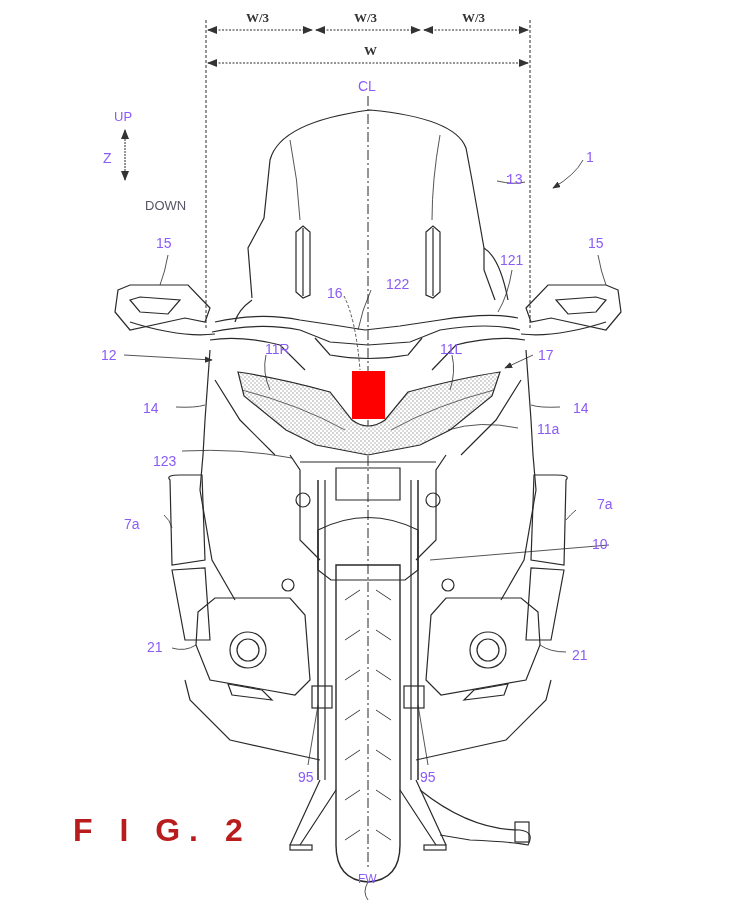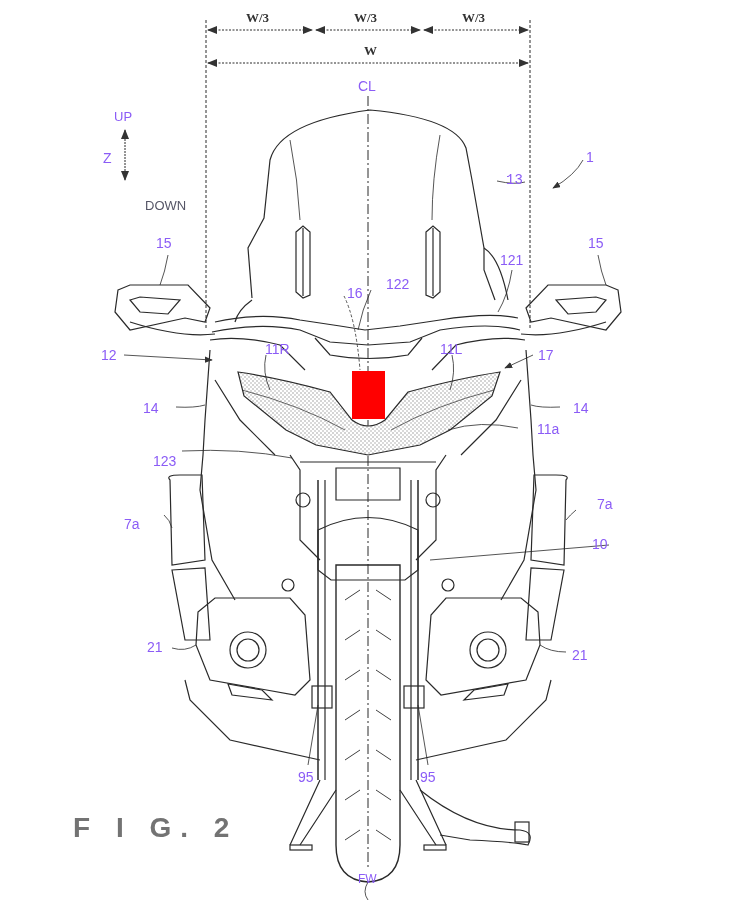--- a/index.html
+++ b/index.html
@@ -1,20 +1,20 @@
 <!DOCTYPE html>
 <html><head>
 <meta charset="utf-8">
 <style>
   html, body { margin:0; padding:0; background:#ffffff; }
   body { width:740px; height:901px; position:relative; overflow:hidden; font-family:"Liberation Sans", sans-serif; }
   #fig { position:absolute; left:0; top:0; width:740px; height:901px; }
   .lbl { position:absolute; font-family:"Liberation Sans", sans-serif; font-size:14px; color:#8b5cf6; line-height:1; white-space:nowrap; }
   .dim { font-family:Liberation Serif, serif; font-size:13px; font-weight:bold; color:#333; }
-  .figtitle { position:absolute; left:73px; top:812px; font-family:"Liberation Sans", sans-serif; font-size:28px; letter-spacing:9px; color:#737373; font-weight:bold; }
+  .figtitle { position:absolute; left:73px; top:812px; font-family:"Liberation Sans", sans-serif; font-size:32px; letter-spacing:9px; color:#b91c1c; font-weight:bold; }
   .down { color:#556; }
 </style>
 </head>
 <body>
 
 <svg id="fig" viewBox="0 0 740 901" xmlns="http://www.w3.org/2000/svg">
   <defs>
     <pattern id="dots" width="4" height="4" patternUnits="userSpaceOnUse">
       <rect width="4" height="4" fill="#fff"></rect>
       <circle cx="1" cy="1" r="0.7" fill="#888"></circle>
@@ -177,21 +177,21 @@
 <div class="lbl" style="left:114px;top:98px;font-size:13px;margin-top:12px;">UP</div>
 <div class="lbl" style="left:103px;top:151px;font-size:14px;">Z</div>
 <div class="lbl down" style="left:101px;top:199px;font-size:13px;margin-left:44px;">DOWN</div>
 
 <div class="lbl" style="left:586px;top:150px;">1</div>
 <div class="lbl" style="left:506px;top:173px;font-family:Liberation Mono, monospace;">13</div>
 <div class="lbl" style="left:156px;top:236px;">15</div>
 <div class="lbl" style="left:588px;top:236px;">15</div>
 <div class="lbl" style="left:500px;top:253px;">121</div>
 <div class="lbl" style="left:386px;top:277px;">122</div>
-<div class="lbl" style="left:327px;top:286px;margin-left:20px;">16</div>
+<div class="lbl" style="left:327px;top:286px;">16</div>
 <div class="lbl" style="left:101px;top:348px;">12</div>
 <div class="lbl" style="left:265px;top:342px;">11R</div>
 <div class="lbl" style="left:440px;top:342px;">11L</div>
 <div class="lbl" style="left:538px;top:348px;">17</div>
 <div class="lbl" style="left:143px;top:401px;">14</div>
 <div class="lbl" style="left:573px;top:401px;">14</div>
 <div class="lbl" style="left:537px;top:422px;">11a</div>
 <div class="lbl" style="left:153px;top:444px;margin-top:10px;">123</div>
 <div class="lbl" style="left:124px;top:517px;">7a</div>
 <div class="lbl" style="left:597px;top:497px;">7a</div>

